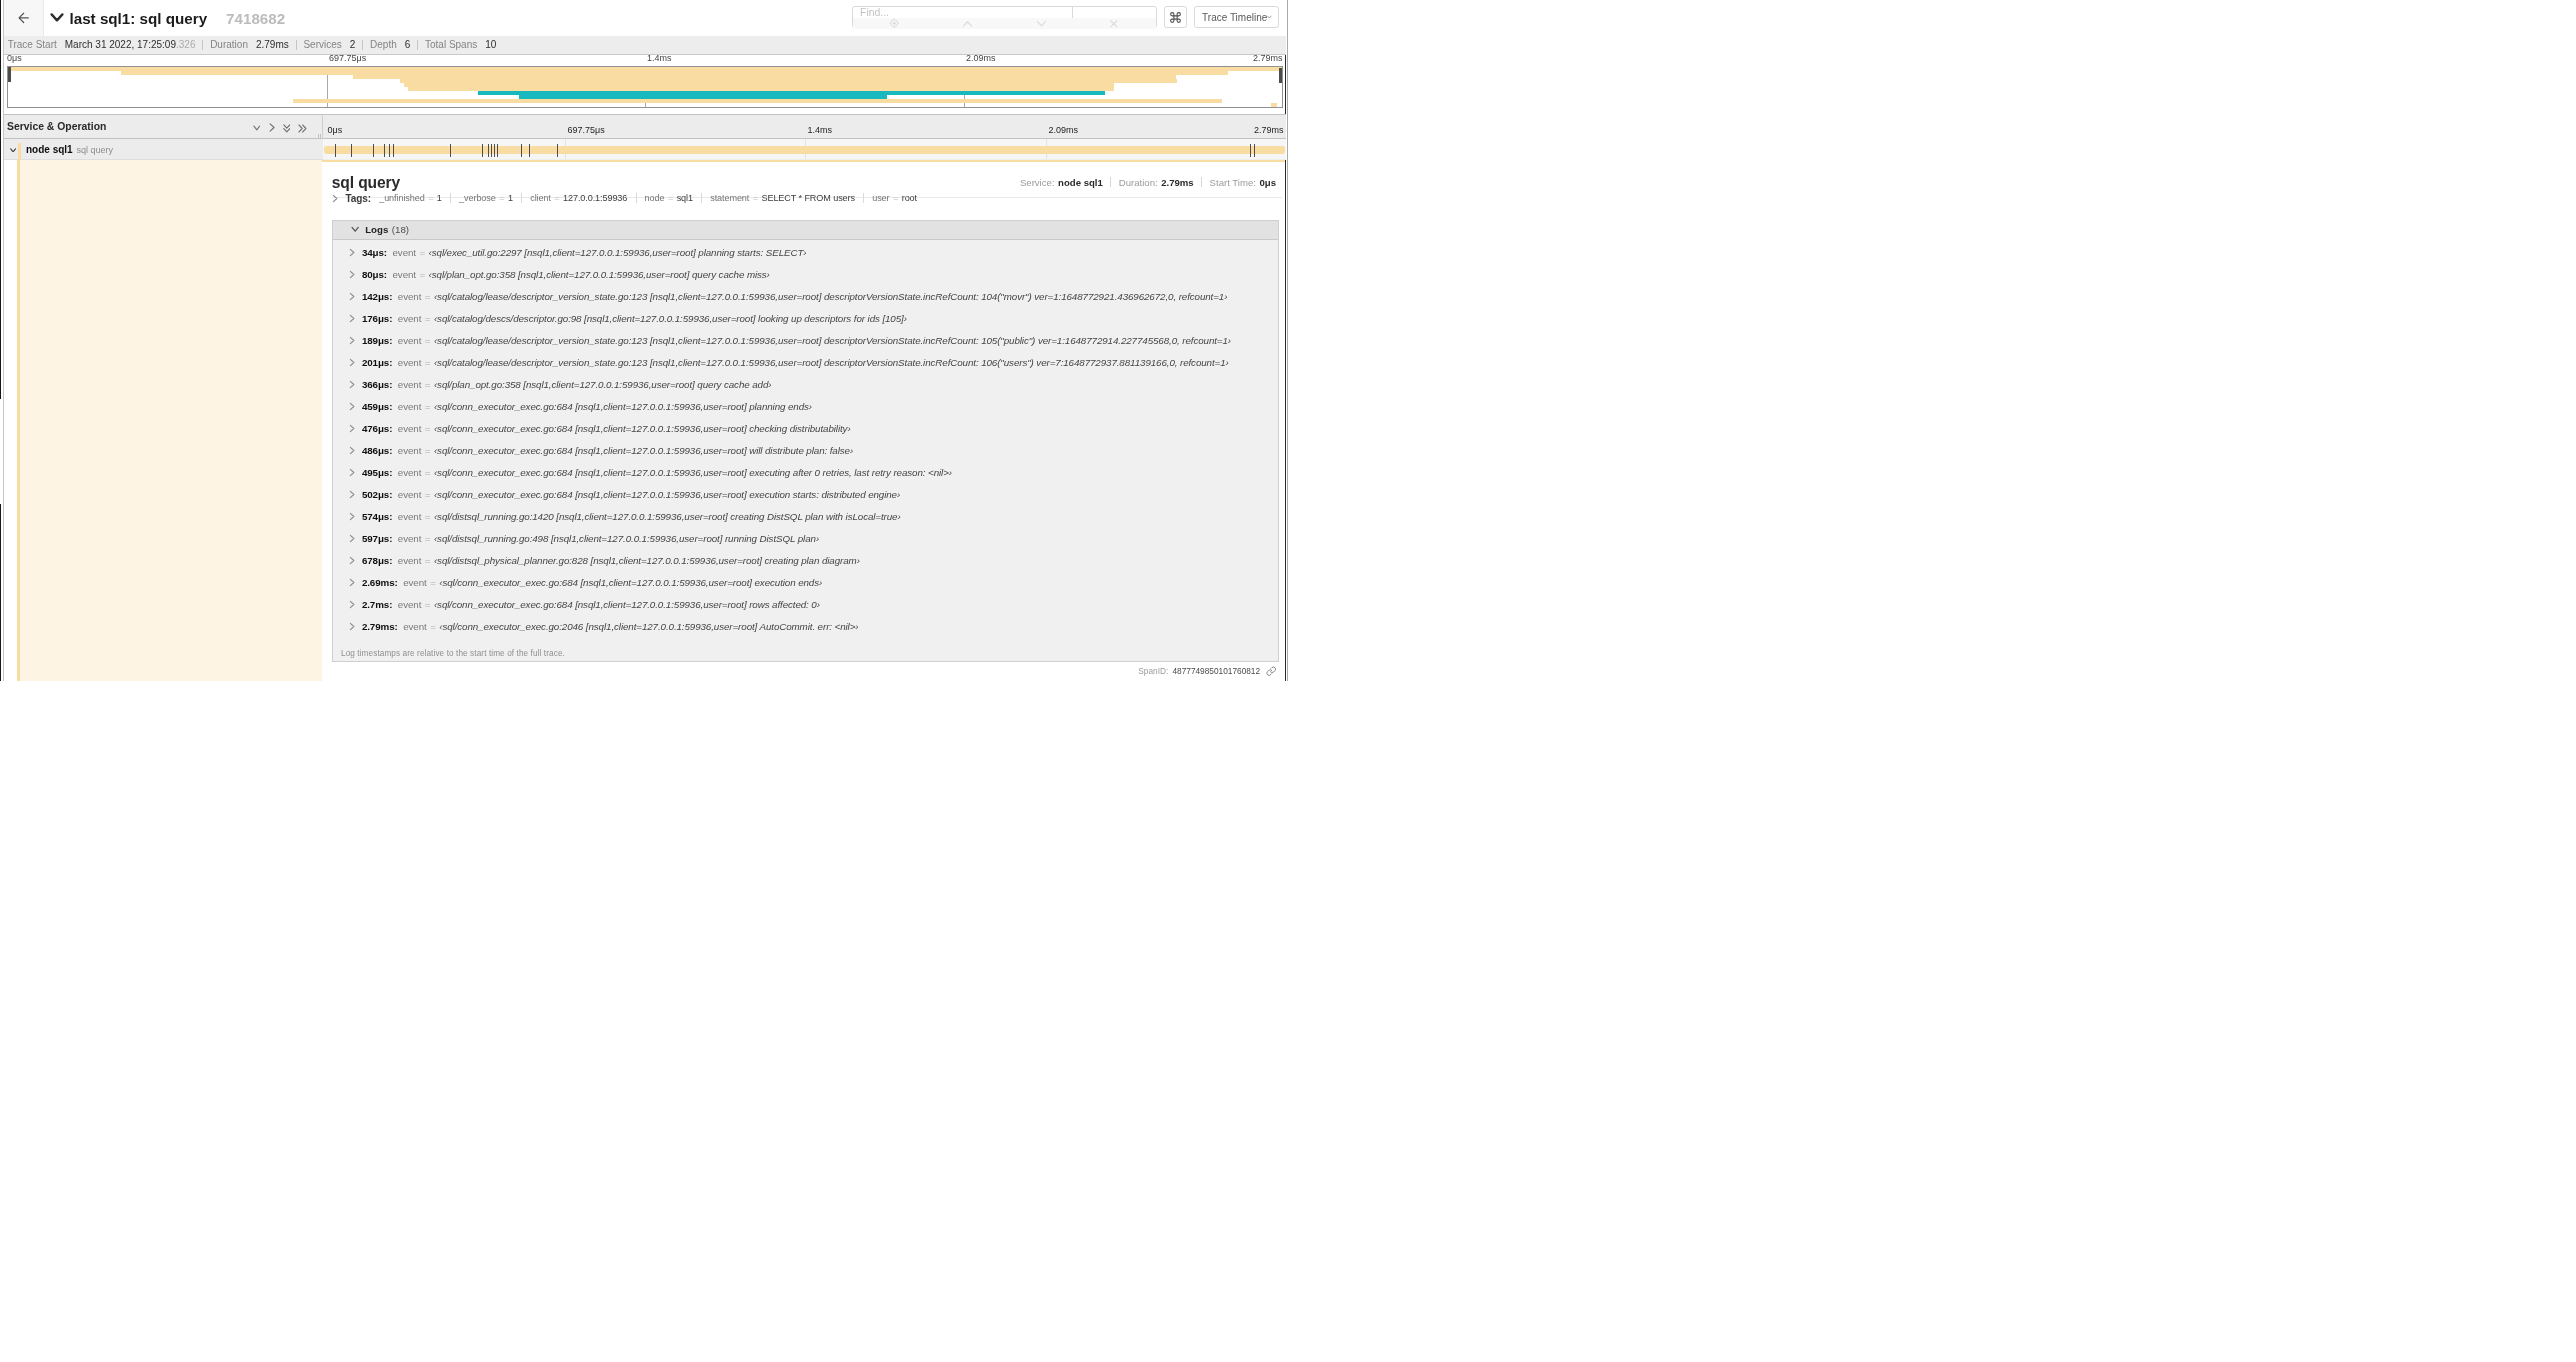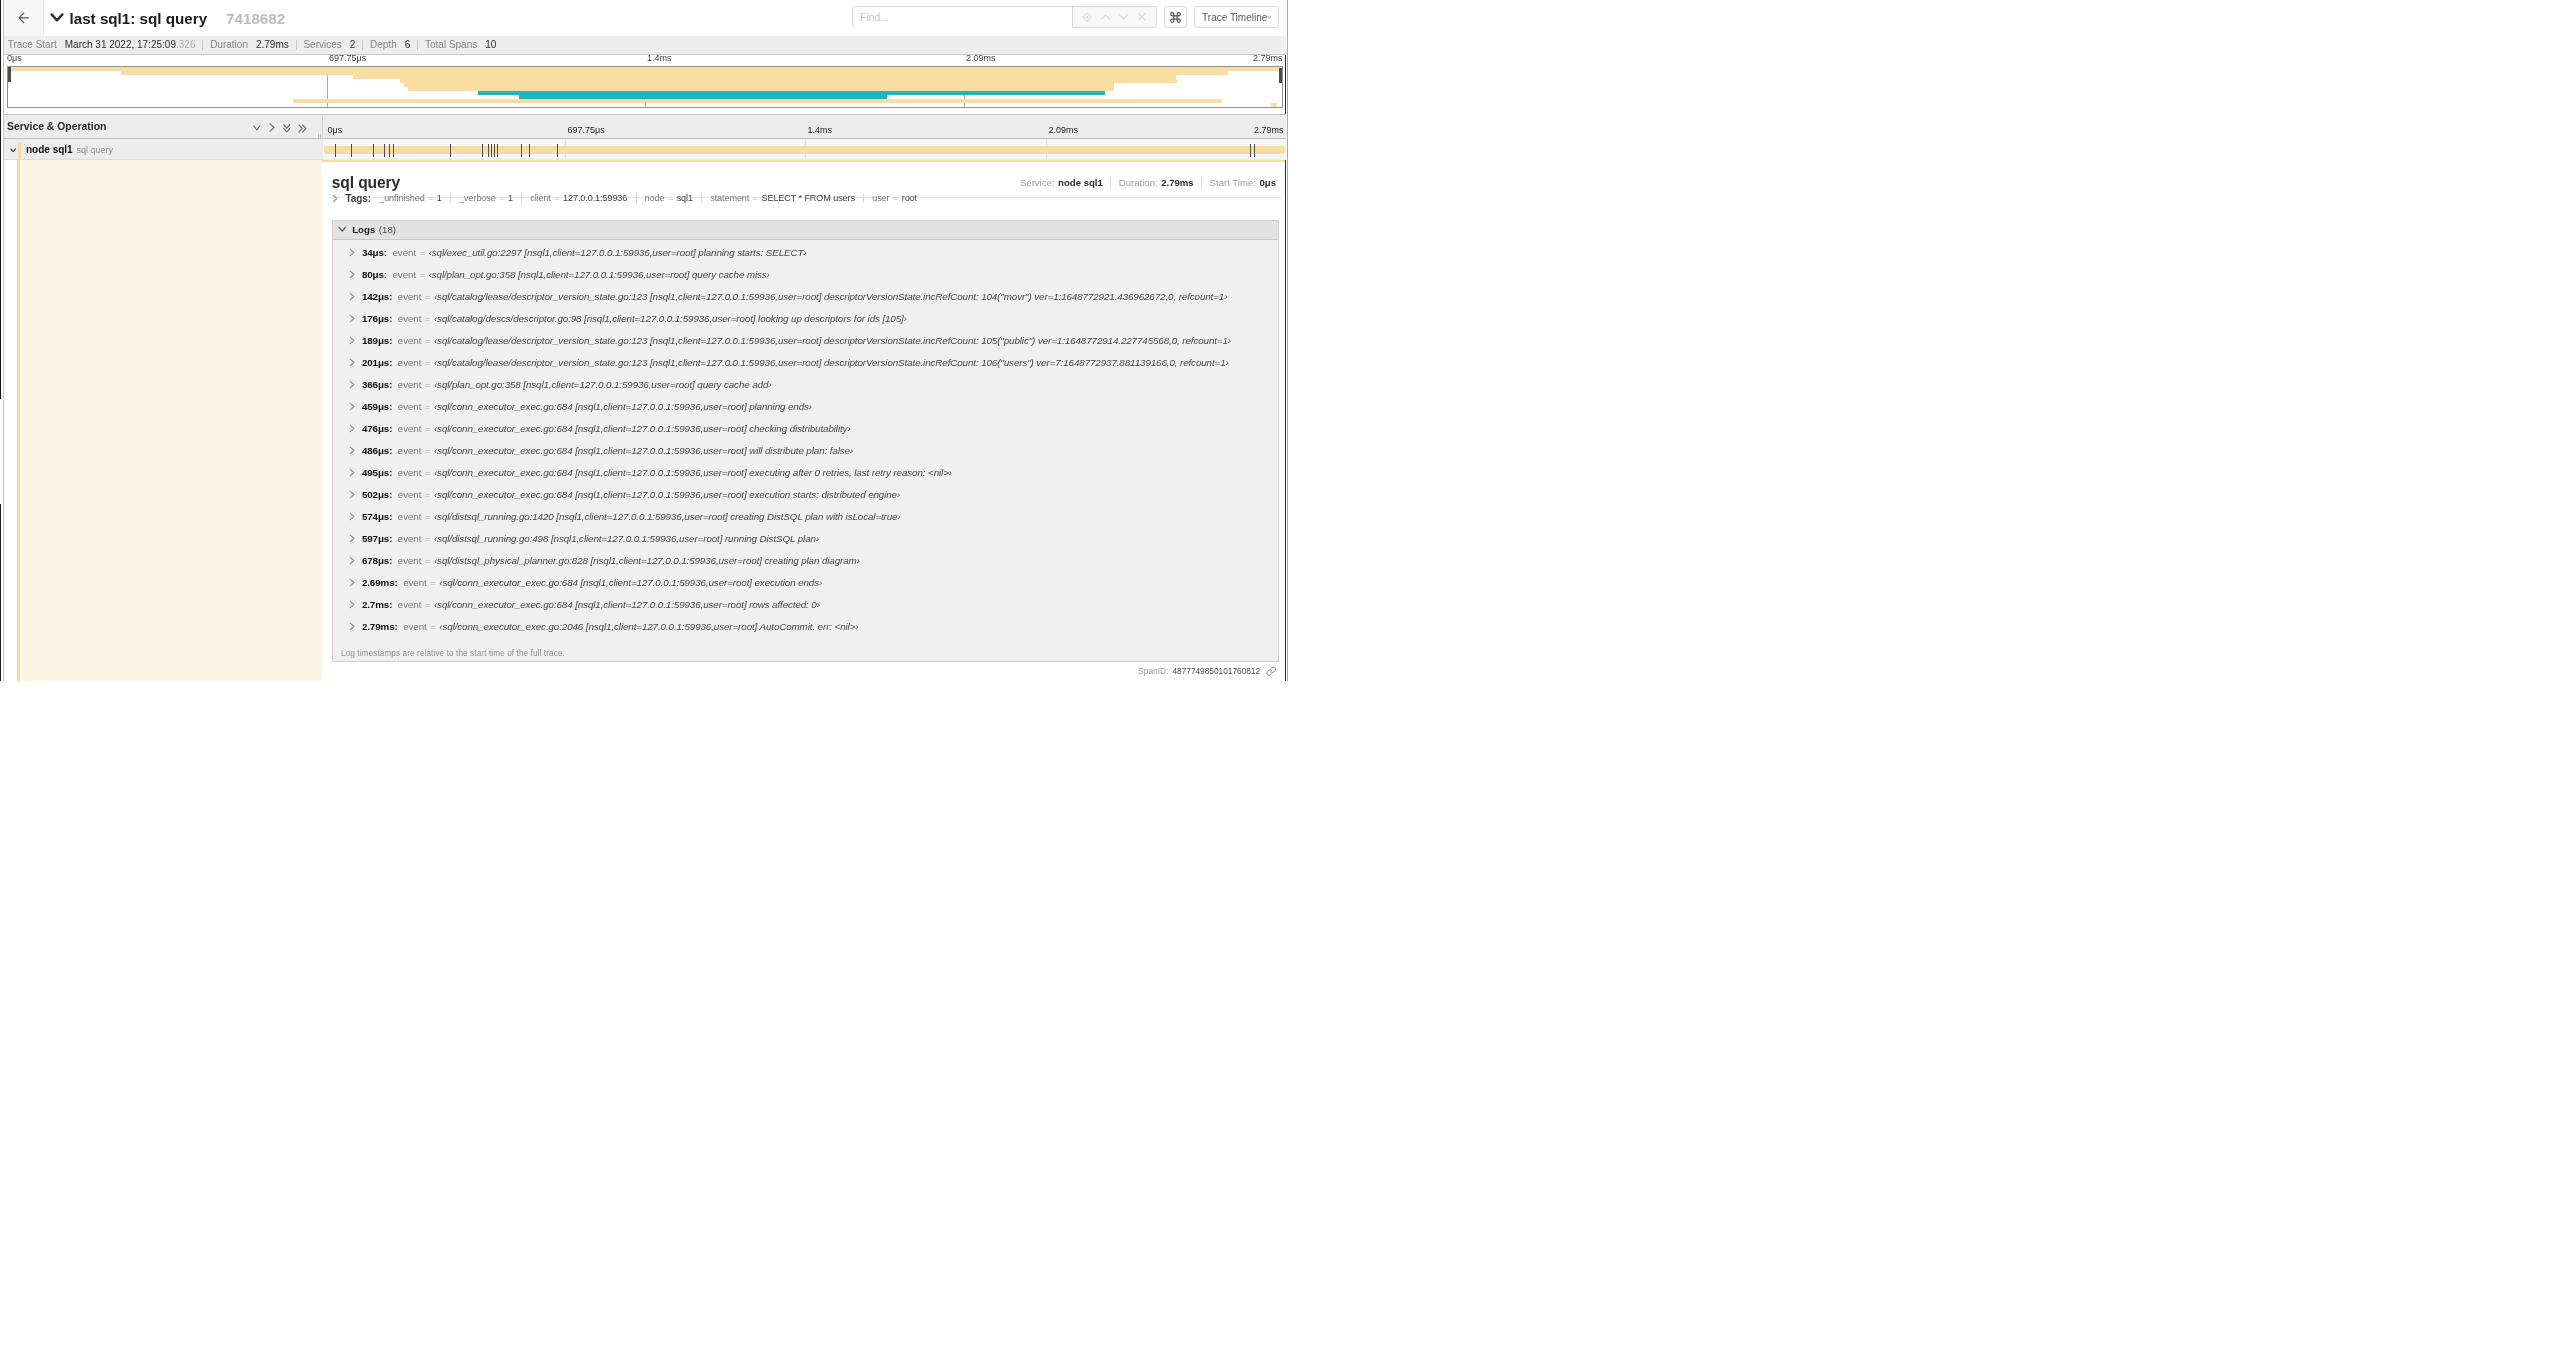--- a/index.html
+++ b/index.html
@@ -15,21 +15,21 @@
   #edge-right-gray { left:1287px; top:0; width:1.4px; height:681px; background:#a9a9a9; }
 
   
   #topbar { left:3.5px; top:0; width:1282px; height:36px; background:#fff; }
   #back-btn { left:0; top:0; width:39px; height:36px; background:#f7f7f7; cursor:pointer; display:flex; align-items:center; justify-content:center; }
   #topbar-divider { left:39px; top:0; width:0.7px; height:36px; background:#e8e8e8; }
   #title-chevron { left:46px; top:13px; width:14px; height:9px; }
   #page-title { left:66px; top:0; height:36px; display:flex; align-items:center; font-size:15.2px; font-weight:bold; color:#1b1b1b; letter-spacing:0; }
   #trace-id { font-weight:bold; color:#bcbcbc; margin-left:19px; }
 
-  #find-box { left:848px; top:6.2px; width:305px; height:22px; border:0.7px solid #d9d9d9; border-radius:2.8px; display:flex; background:#fff; }
+  #find-box { left:848px; top:6.2px; width:305px; height:22px; border:0.7px solid #d9d9d9; border-radius:2.8px; display:flex; background:#fff;flex-direction:column; }
   #find-input { width:220px; height:21px; border:none; outline:none; padding:0 7.6px; font-size:10.4px; font-family:inherit; color:#444; border-right:0.7px solid #d9d9d9; border-radius:2.8px 0 0 2.8px; }
   #find-input::placeholder { color:#c3c3c3; }
   #find-icons { flex:1; display:flex; align-items:center; justify-content:space-around; padding:0 5.5px; background:#f8f8f8; border-radius:0 2.8px 2.8px 0; }
   #find-icons svg { display:block; }
   #cmd-btn { left:1160px; top:6.2px; width:23.5px; height:22px; border:0.7px solid #d9d9d9; border-radius:2.8px; display:flex; align-items:center; justify-content:center; background:#fff; cursor:pointer; }
   #view-btn { left:1190px; top:6.2px; width:85px; height:22px; border:0.7px solid #d9d9d9; border-radius:2.8px; display:flex; align-items:center; background:#fff; padding:0 5.5px 0 7.6px; cursor:pointer; white-space:nowrap; }
   #view-btn span { font-size:10px; color:#595959; flex:1; white-space:nowrap; }
 
   
   #subbar { left:3.5px; top:36px; width:1282px; height:18.7px; background:#ededed; border-bottom:0.7px solid #c9c9c9; display:flex; align-items:center; padding-left:4.2px; font-size:10px; }
@@ -83,21 +83,21 @@
   #d-divider { position:absolute; left:9.7px; right:3.5px; top:35px; height:0.7px; background:#e9e9e9; }
   #d-tags { position:absolute; left:9.7px; top:28px; height:16.6px; display:flex; align-items:center; font-size:9.1px; letter-spacing:-0.1px; cursor:pointer;text-align:right; }
   #d-tags .chev { margin-right:7.6px; }
   #d-tags .tlabel { font-weight:bold; color:#3a3a3a; margin-right:8.3px; font-size:10px; }
   #d-tags .k { color:#757575; }
   #d-tags .eq { color:#bdbdbd; margin:0 3.5px; }
   #d-tags .v { color:#3d3d3d; }
   #d-tags .sep { width:0.7px; height:10.4px; background:#d9d9d9; margin:0 8.3px; }
 
   #logs-box { position:absolute; left:9.7px; top:58px; width:947px; height:442px; border:0.7px solid #cfcfcf; background:#f0f0f0; }
-  #logs-header { height:18.7px; background:#e2e2e2; border-bottom:0.7px solid #c9c9c9; display:flex; align-items:center; padding-left:5px; cursor:pointer; }
+  #logs-header { height:18.7px; background:#e2e2e2; border-bottom:0.7px solid #c9c9c9; display:flex; align-items:center; padding-left:18px; cursor:pointer; }
   #logs-header .word { font-weight:bold; font-size:9.7px; color:#222; margin-left:6.2px; }
   #logs-header .count { font-size:9.7px; color:#4f4f4f; margin-left:3.5px; }
   #logs-list { position:absolute; left:0; top:19.4px; width:100%; padding-top:1.4px; }
   .log-row { position:relative; height:22px; display:flex; align-items:center; padding-left:16px; font-size:9.8px; letter-spacing:-0.1px; cursor:pointer; }
   .log-row .chev { margin-right:7px; }
   .log-row .ts { font-weight:bold; color:#101010; margin-right:5.5px; white-space:pre; }
   .log-row .k { color:#7a7a7a; }
   .log-row .eq { color:#b0b0b0; margin:0 3.5px; }
   .log-row .v { color:#454545; white-space:pre;font-style:italic; }
   #logs-note { position:absolute; left:8.3px; bottom:3.5px; font-size:8.2px; letter-spacing:0.1px; color:#8f8f8f; }

